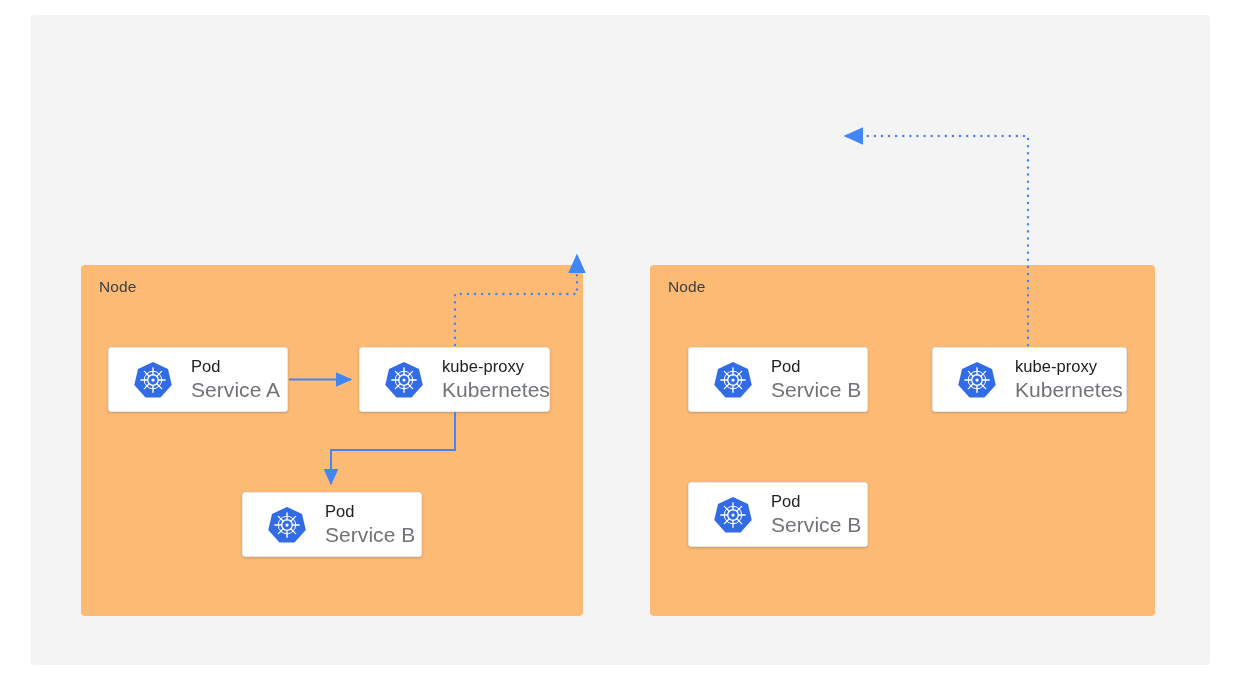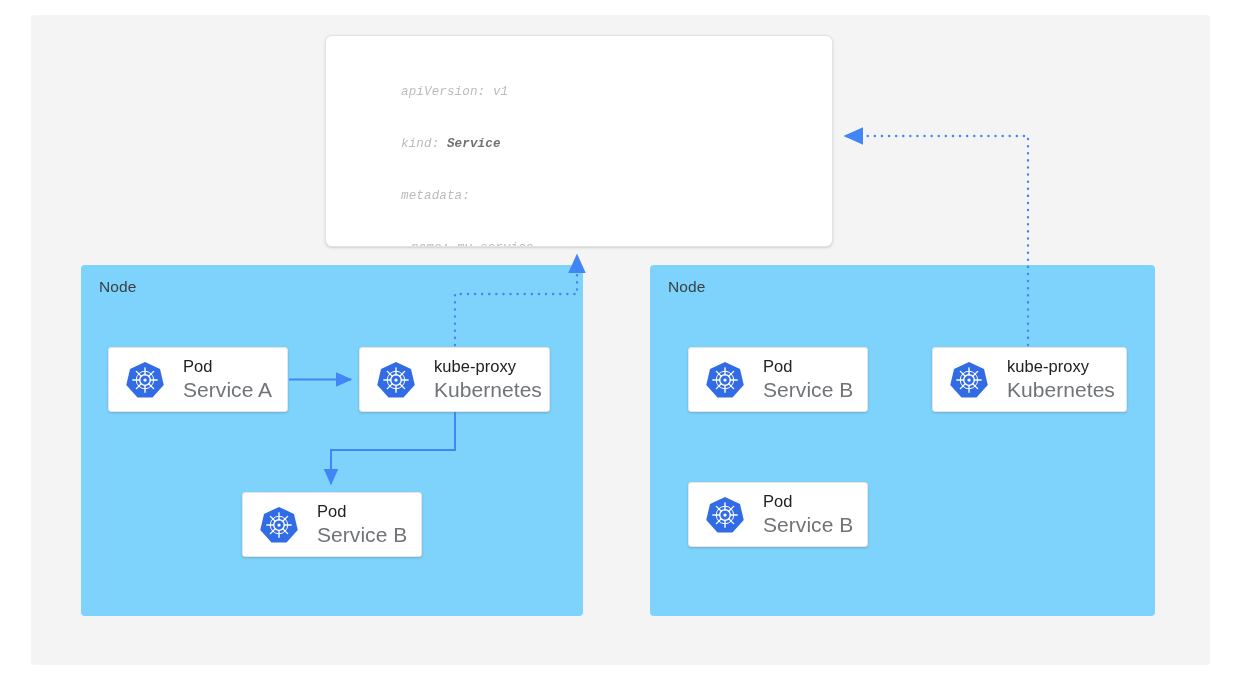--- a/index.html
+++ b/index.html
@@ -57,21 +57,21 @@
     white-space: pre;
     letter-spacing: 0.1px;
   }
   .yaml-line { display: block; height: 17.35px; }
   .yaml-line .kw { font-weight: bold; color: #6f7276; }
   .ind1 { padding-left: 10px; }
 
   
   .node-panel {
     position: absolute;
-    background: #7dd3fc;
+    background: #fdba74;
     border-radius: 4px;
   }
   #node-left  { left: 81px;  top: 265px; width: 502px; height: 351px; }
   #node-right { left: 650px; top: 265px; width: 505px; height: 351px; }
   .node-label {
     position: absolute;
     left: 18px;
     top: 13px;
     font-size: 15.5px;
     color: #3c4043;
@@ -81,21 +81,21 @@
   
   .card {
     position: absolute;
     background: #ffffff;
     border: 1px solid #e6e6e8;
     border-radius: 3px;
     box-shadow: 0 1px 2px rgba(60,64,67,0.18), 0 1px 3px rgba(60,64,67,0.08);
     box-sizing: border-box;
     display: flex;
     align-items: center;
-    padding-left: 16px;
+    padding-left: 24px;
   }
   .k8s-icon {
     width: 40px;
     height: 40px;
     flex: 0 0 40px;
     display: block;
   }
   .card-text {
     margin-left: 18px;
     display: flex;
@@ -132,35 +132,20 @@
     pointer-events: none;
   }
 </style>
 </head>
 <body>
 
 <div id="canvas">
 
   <div class="backdrop"></div>
 
-  <div class="yaml-card">
-    <div class="yaml-body">
-      <span class="yaml-line">apiVersion: v1</span>
-      <span class="yaml-line"><span>kind: </span><span class="kw">Service</span></span>
-      <span class="yaml-line">metadata:</span>
-      <span class="yaml-line ind1">name: my-service</span>
-      
-      
-      
-      
-      
-      
-      
-    </div>
-  </div>
 
   <div class="node-panel" id="node-left">
     <div class="node-label">Node</div>
   </div>
 
   <div class="node-panel" id="node-right">
     <div class="node-label">Node</div>
   </div>
 
   <div class="card" id="card-pod-a">

